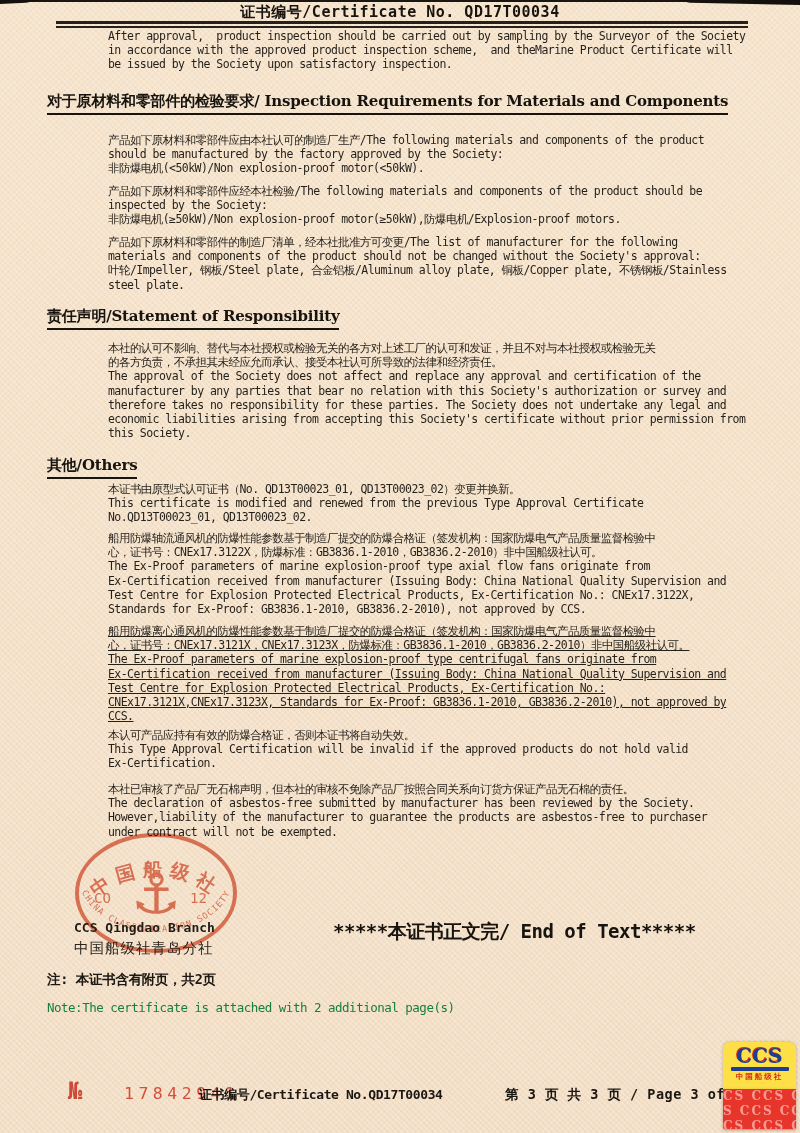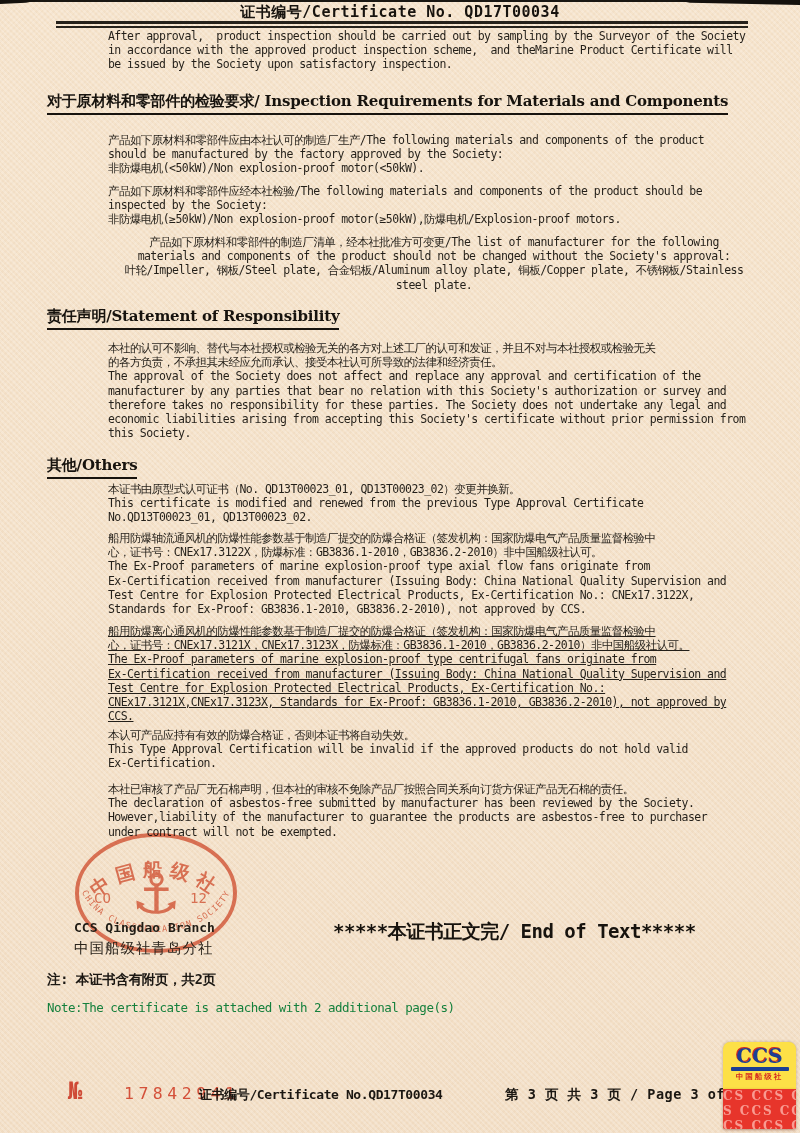--- a/index.html
+++ b/index.html
@@ -73,21 +73,21 @@
 in accordance with the approved product inspection scheme,  and theMarine Product Certificate will
 be issued by the Society upon satisfactory inspection.</div>
 
 <div class="abs heading" style="top:92px;">对于原材料和零部件的检验要求/ Inspection Requirements for Materials and Components</div>
 <div class="abs para" style="top:133px;">产品如下原材料和零部件应由本社认可的制造厂生产/The following materials and components of the product
 should be manufactured by the factory approved by the Society:
 非防爆电机(&lt;50kW)/Non explosion-proof motor(&lt;50kW).</div>
 <div class="abs para" style="top:184px;">产品如下原材料和零部件应经本社检验/The following materials and components of the product should be
 inspected by the Society:
 非防爆电机(≥50kW)/Non explosion-proof motor(≥50kW),防爆电机/Explosion-proof motors.</div>
-<div class="abs para" style="top:235px;text-align:center;">产品如下原材料和零部件的制造厂清单，经本社批准方可变更/The list of manufacturer for the following
+<div class="abs para" style="top:235px;">产品如下原材料和零部件的制造厂清单，经本社批准方可变更/The list of manufacturer for the following
 materials and components of the product should not be changed without the Society's approval:
 叶轮/Impeller, 钢板/Steel plate, 合金铝板/Aluminum alloy plate, 铜板/Copper plate, 不锈钢板/Stainless
 steel plate.</div>
 
 <div class="abs heading" style="top:307px;">责任声明/Statement of Responsibility</div>
 <div class="abs para" style="top:341px;">本社的认可不影响、替代与本社授权或检验无关的各方对上述工厂的认可和发证，并且不对与本社授权或检验无关
 的各方负责，不承担其未经应允而承认、接受本社认可所导致的法律和经济责任。
 The approval of the Society does not affect and replace any approval and certification of the
 manufacturer by any parties that bear no relation with this Society's authorization or survey and
 therefore takes no responsibility for these parties. The Society does not undertake any legal and

